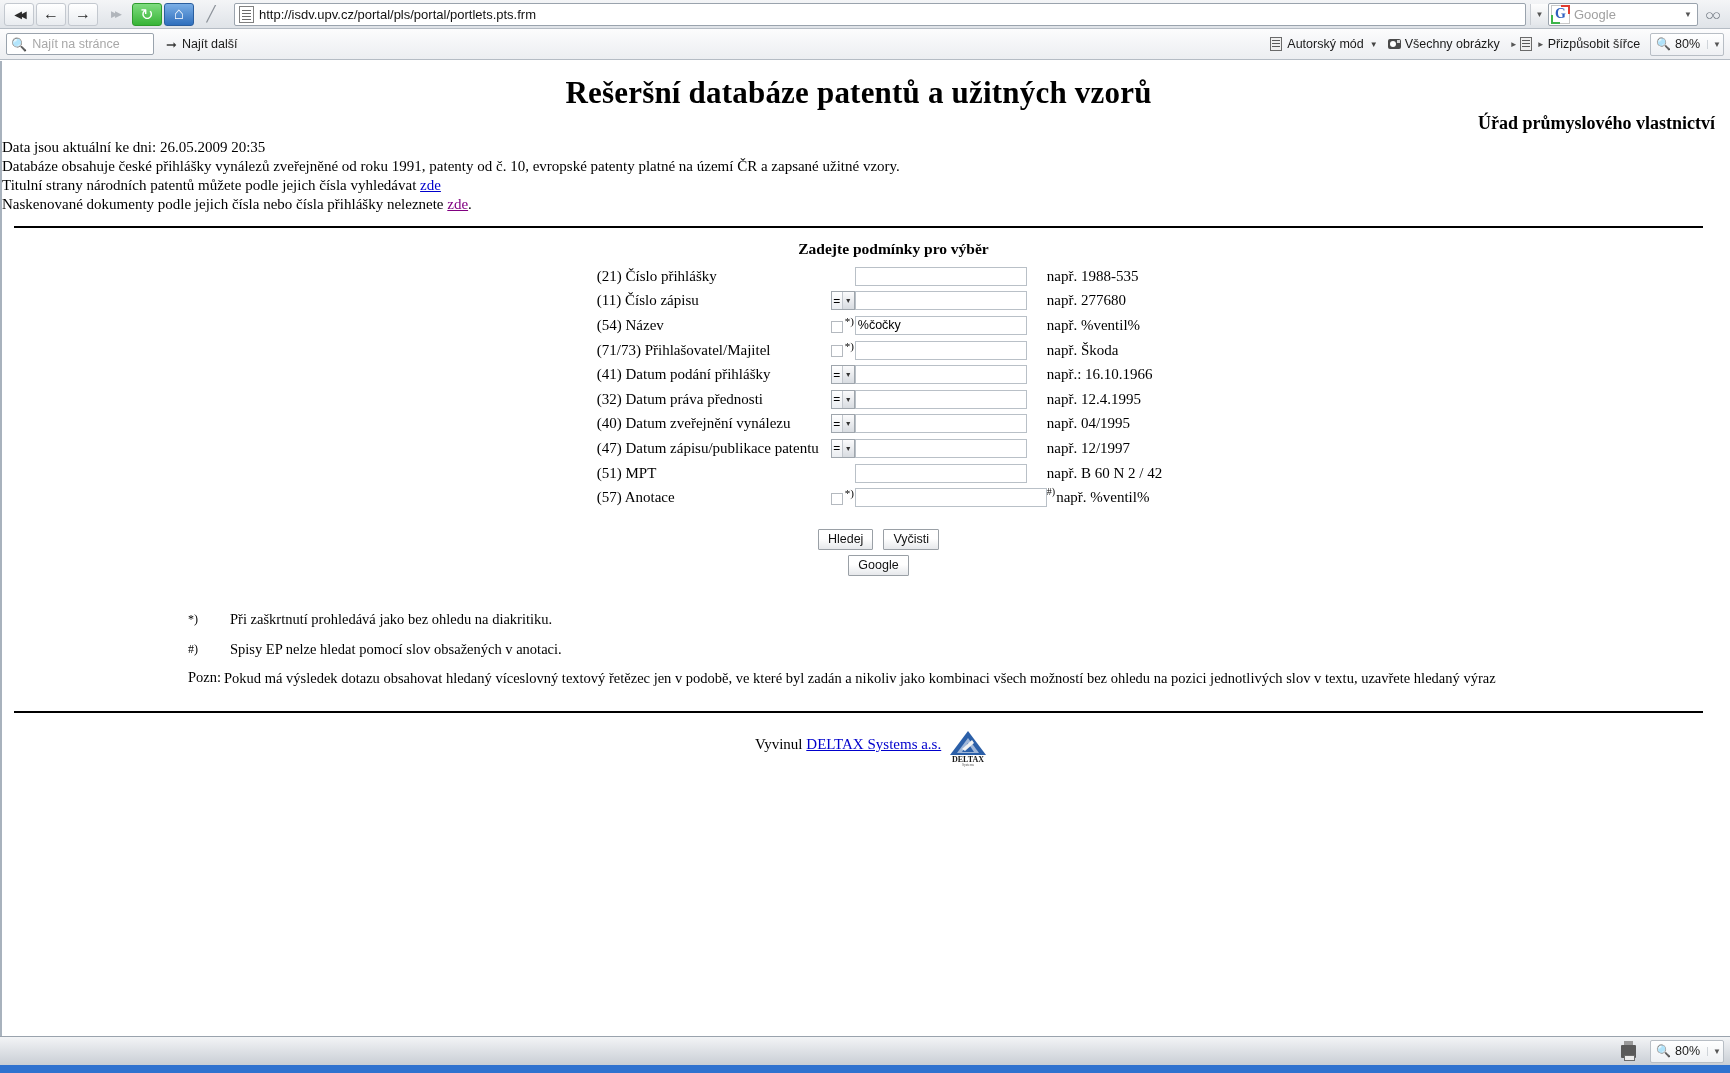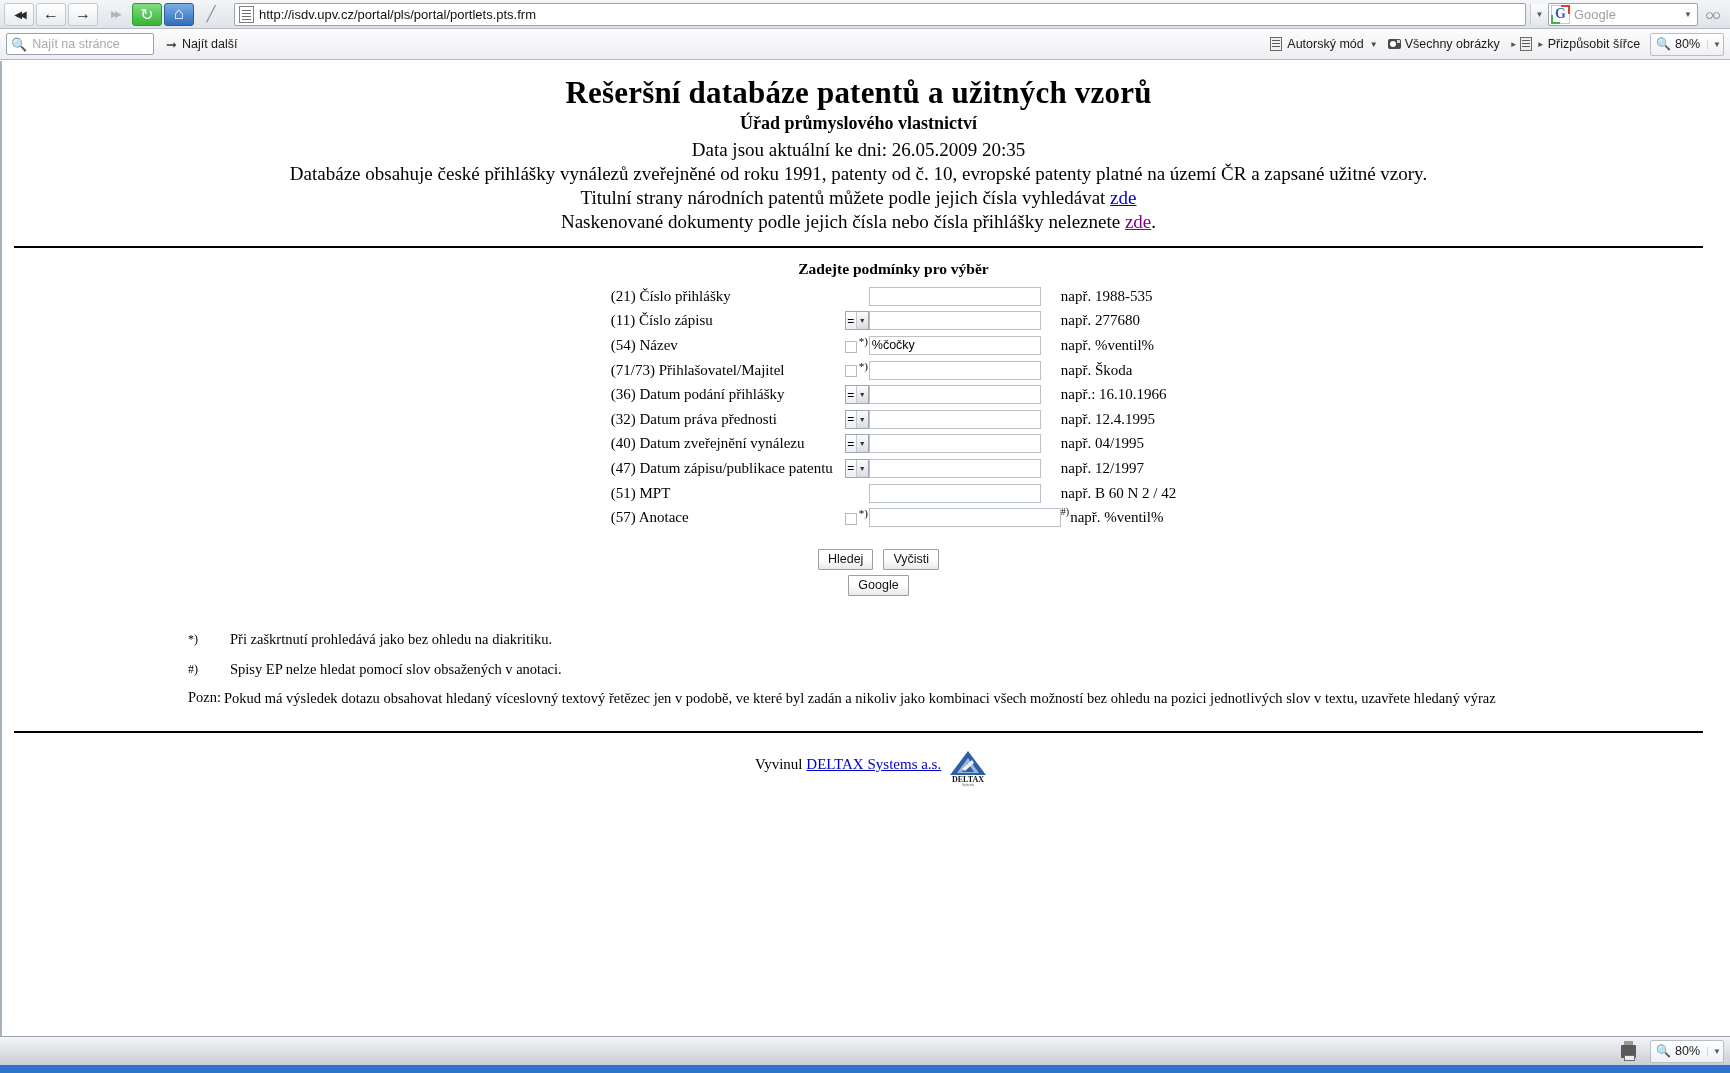--- a/index.html
+++ b/index.html
@@ -238,28 +238,27 @@
   }
 
   h1.title {
     text-align: center;
     font-size: 31px;
     font-weight: bold;
     margin: 14px 0 2px 0;
     letter-spacing: 0.2px;
   }
   .subtitle {
-    text-align: center;
+    text-align: right;
     font-size: 18px;
     font-weight: bold;
     margin: 0 0 5px 0;
   }
   .line-center {
-    text-align: center;
-    font-size: 19px;
+    font-size: 15px;
     margin: 2px 0;
   }
   .line-center a { color: #0000cc; }
   .line-center a.visited { color: #800080; }
   hr.rule {
     border: none;
     border-top: 2px solid #000000;
     margin: 13px 12px 12px 12px;
   }
 
@@ -269,21 +268,21 @@
     font-size: 15.5px;
     margin: 0 0 6px 0;
     
     padding-left: 70px;
   }
 
   table.form {
     border-collapse: collapse;
     margin: 0 auto 0 auto;
     position: relative;
-    left: 35px;
+    left: 21px;
   }
   table.form td {
     padding: 0;
     vertical-align: middle;
     height: 24.6px;
     font-size: 15px;
   }
   td.lbl {
     text-align: left;
     white-space: nowrap;
@@ -570,21 +569,21 @@
           <span class="cbx"></span><span class="star">*)</span>
         </td>
         <td class="fld">
           <input class="txt" type="text" value="" style="">
         </td>
         <td class="hint">např. Škoda</td>
       </tr>
 
 
       <tr>
-        <td class="lbl">(36) Datum podání přihlášky</td>
+        <td class="lbl">(41) Datum podání přihlášky</td>
         <td class="ctl">
           <span class="selbox">
             <span class="val">=</span>
             <span class="arw">▼</span>
           </span>
         </td>
         <td class="fld">
           <input class="txt" type="text" value="" style="">
         </td>
         <td class="hint">např.: 16.10.1966</td>

